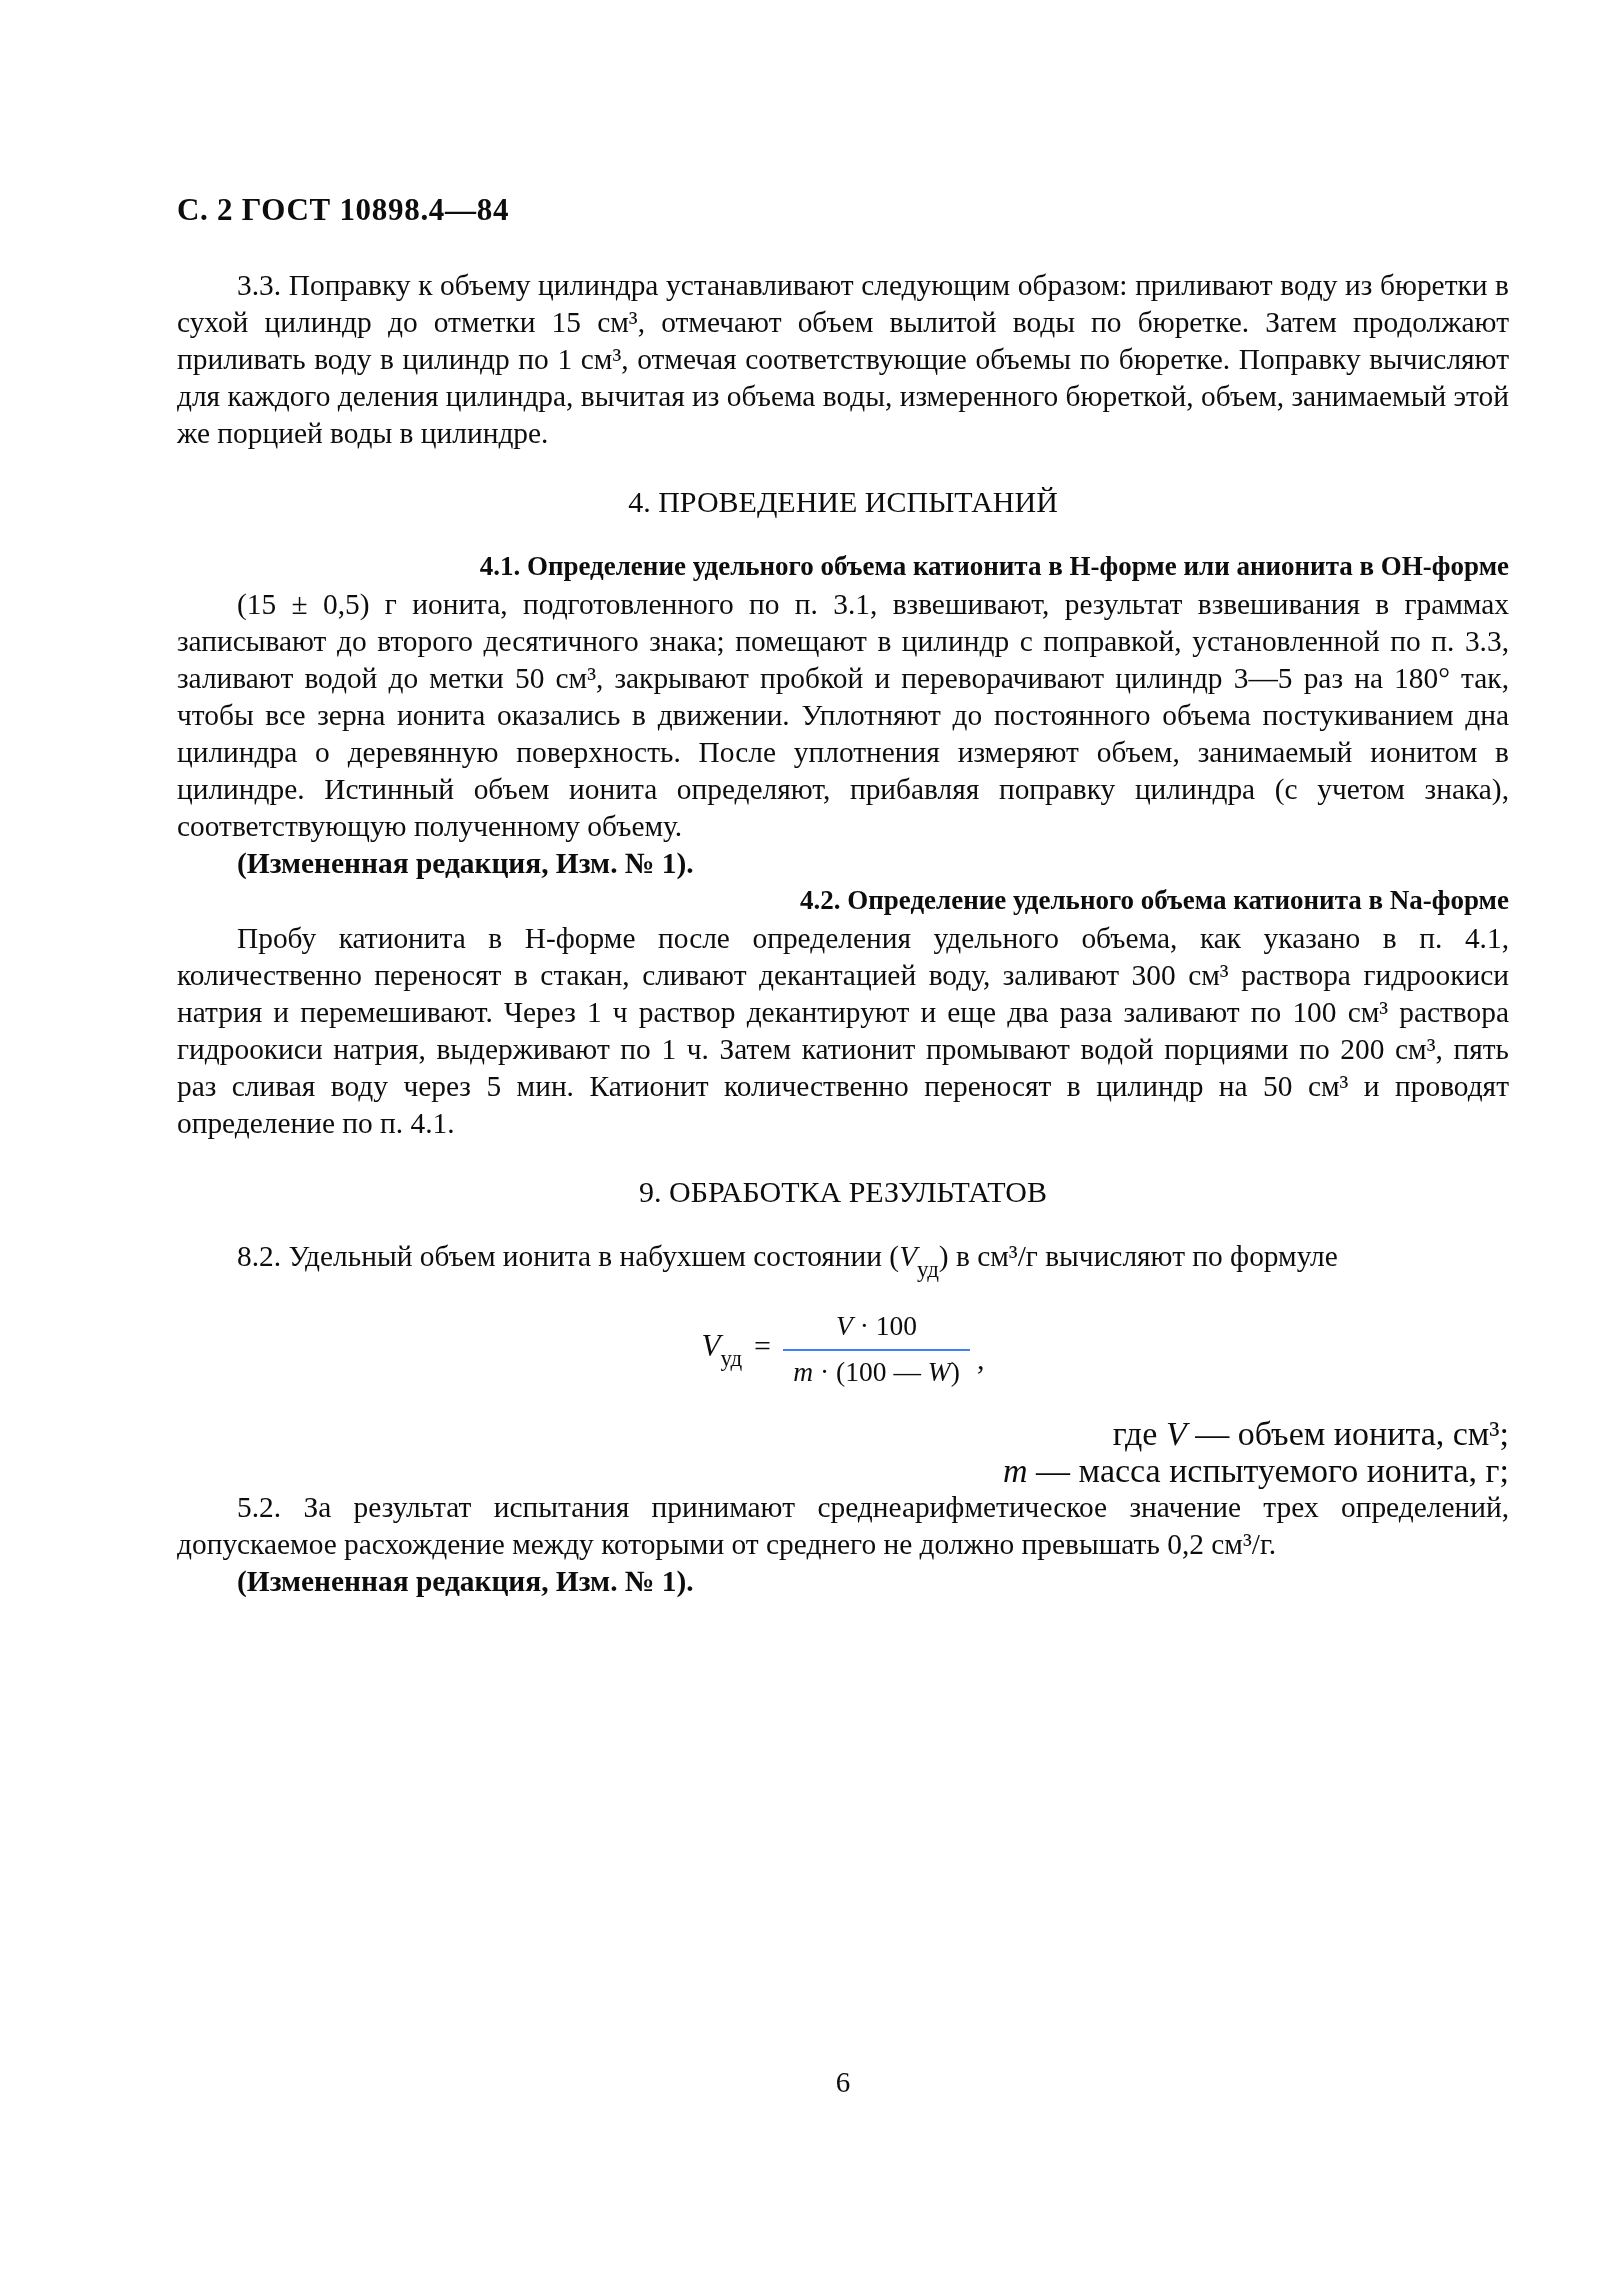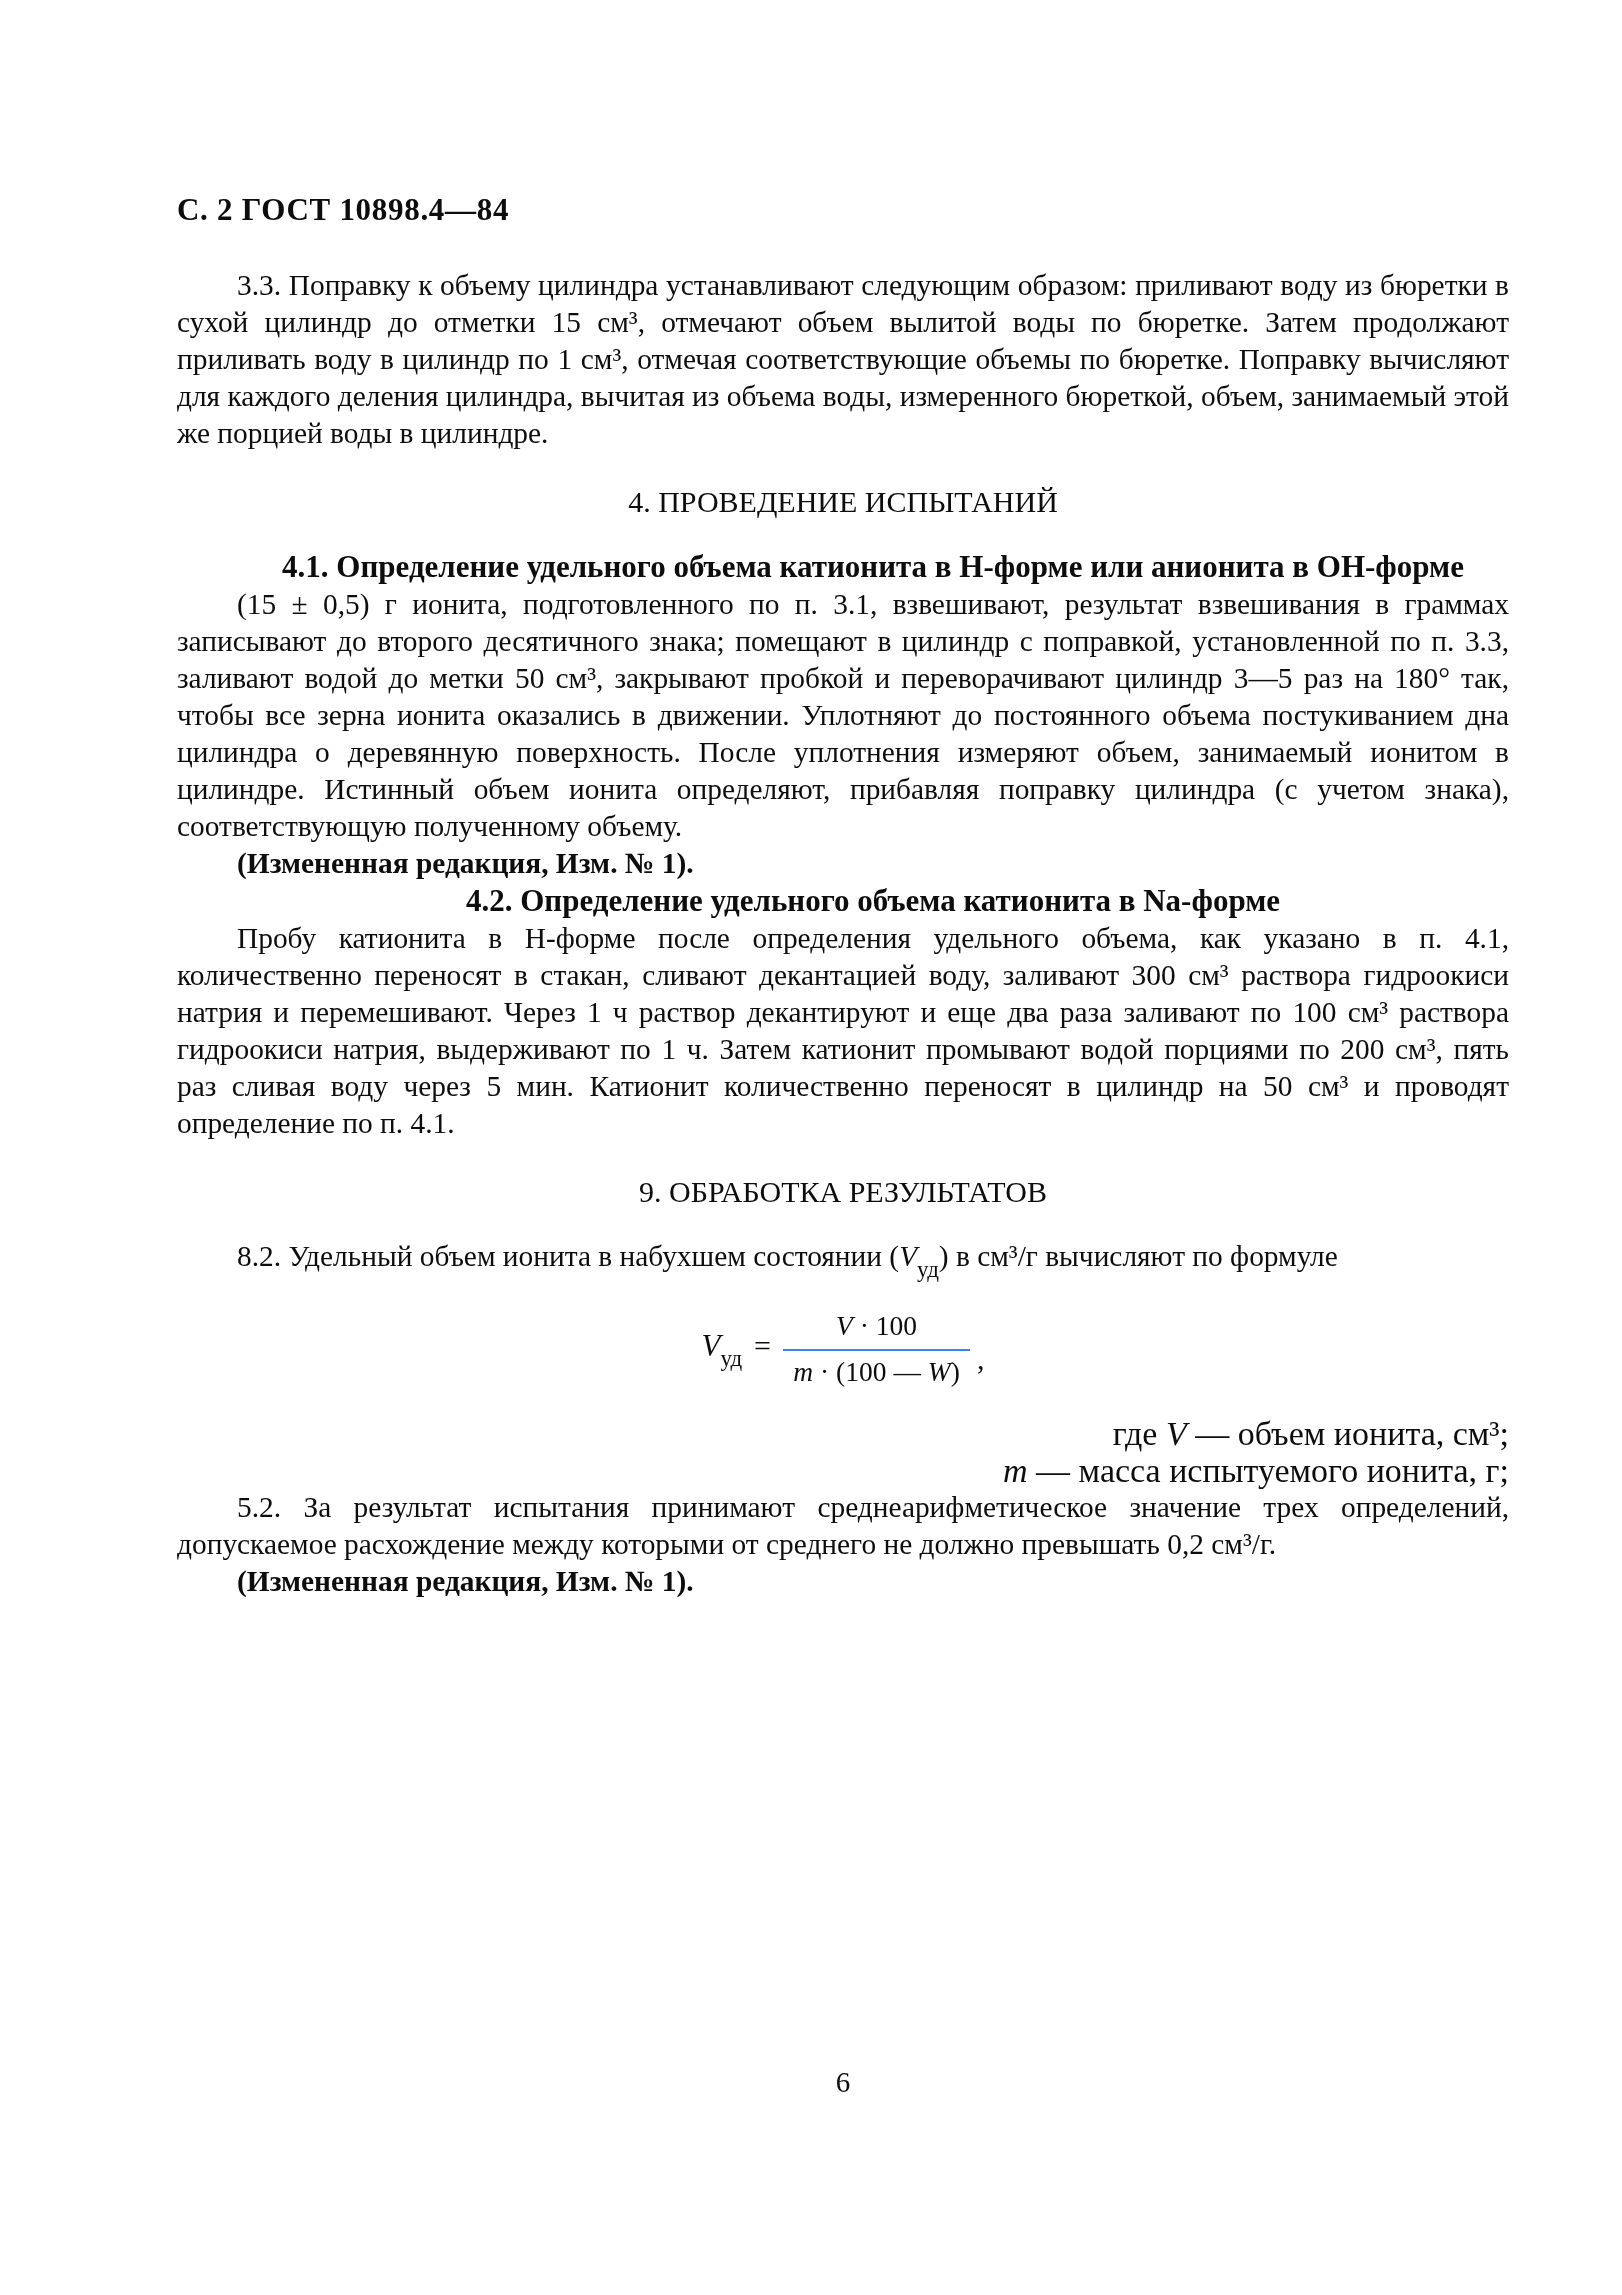--- a/index.html
+++ b/index.html
@@ -35,25 +35,25 @@
   .first-par { margin-top: 39px; }
   .center-head {
     text-align: center;
     font-weight: normal;
     font-size: 30px;
     line-height: 37px;
     margin: 31px 0 27.5px 0;
   }
   .sub-head {
     font-weight: bold;
-    font-size: 31px;
+    font-size: 27px;
     line-height: 37px;
     text-indent: 60px;
     margin: 0 0 1.3px 0;
-    text-align: center;
+    text-align: right;
   }
   .bold-note {
     font-weight: bold;
     font-size: 29.4px;
     line-height: 37px;
     text-indent: 60px;
     margin: 0;
     text-align: left;
   }
   .var { font-style: italic; }

